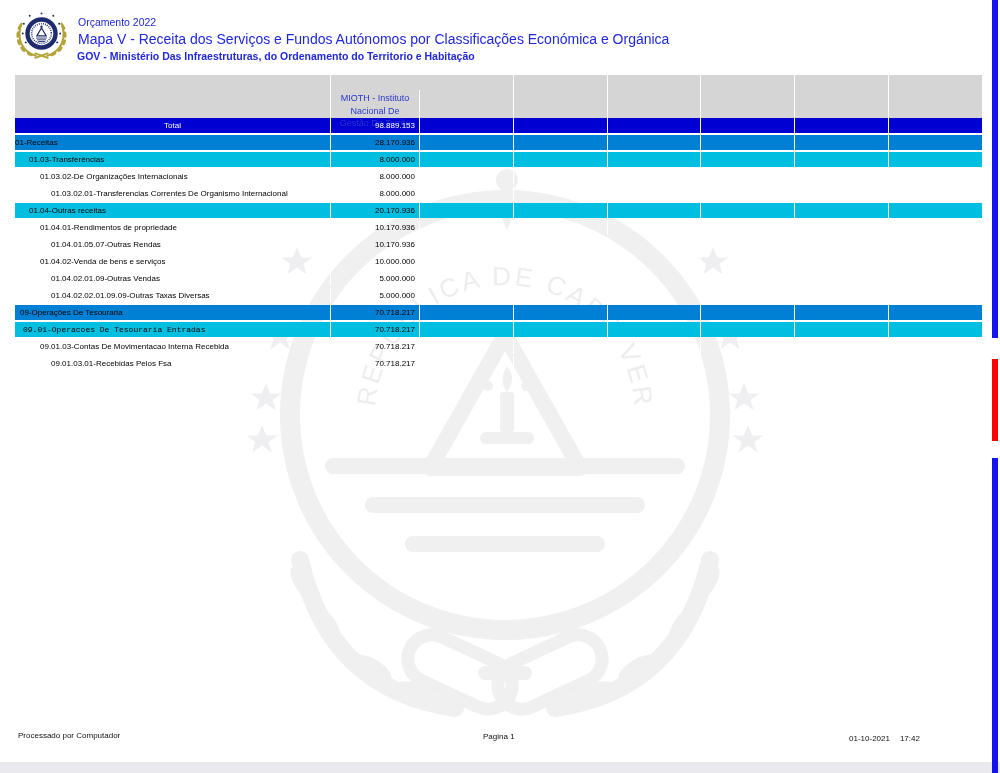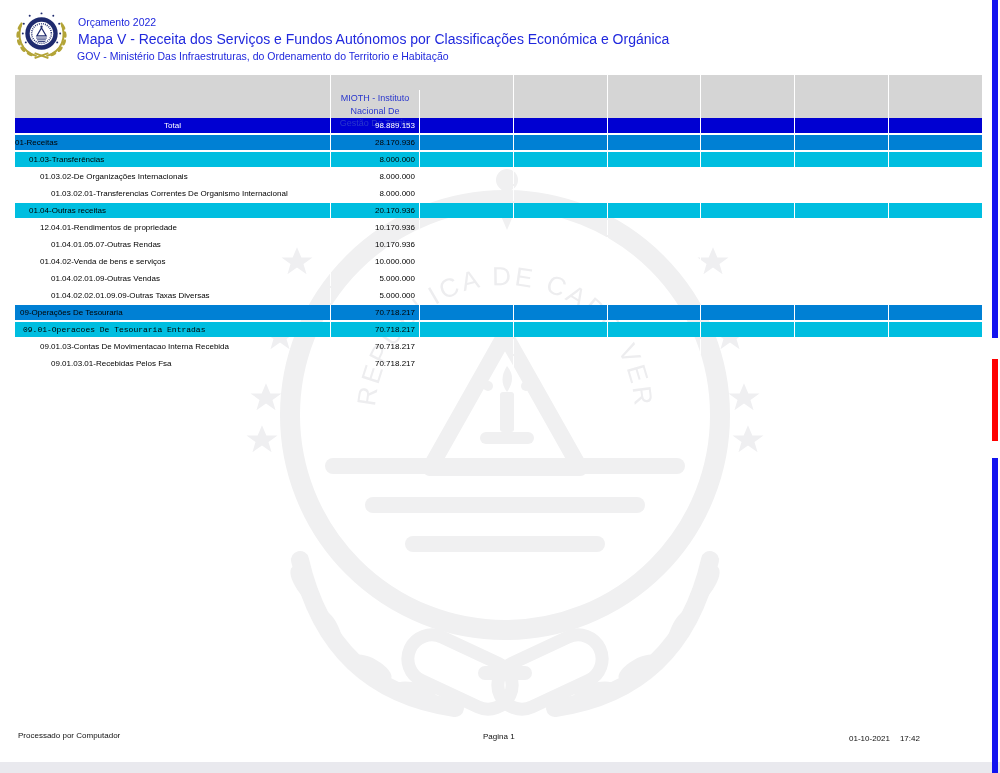--- a/index.html
+++ b/index.html
@@ -15,21 +15,21 @@
   .bottom-edge { position:absolute; left:0; top:762px; width:1000px; height:11px; background:#e9e9ee; }
   .edge-marker { position:absolute; left:992px; width:6px; }
   .edge-blue-top    { top:0;    height:338px; background:#1213ef; }
   .edge-red         { top:359px; height:82px;  background:#fe0000; }
   .edge-blue-bottom { top:458px; height:315px; background:#1213ef; }
 
   
   .logo { position:absolute; left:13px; top:9px; width:57px; height:53px; }
   .h-budget { position:absolute; left:78px; top:16px; font-size:10.5px; color:#2028dd; white-space:nowrap; }
   .h-title  { position:absolute; left:78px; top:31px; font-size:14px;   color:#2028dd; white-space:nowrap; }
-  .h-org    { position:absolute; left:77px; top:50px; font-size:10.5px; color:#2028dd; white-space:nowrap; }
+  .h-org    { position:absolute; left:77px; top:50px; font-size:10.5px; color:#2028dd; white-space:nowrap;font-weight:bold; }
 
   
   .tbl { position:absolute; left:15px; top:75px; width:968px; }
   .thead { display:flex; height:43px; background:#d5d5d5; }
   .row   { display:flex; height:15px; margin-bottom:2px; font-size:8px; line-height:15px; color:#000; }
   .cell  { box-sizing:border-box; border-right:1px solid #ffffff; height:100%; }
   .c-label { width:316px; overflow:hidden; white-space:nowrap; }
   .c-val   { width:89px;  text-align:right; padding-right:4px; }
   .c-e     { flex:1; }
   .thead .c-val {
@@ -239,21 +239,21 @@
       <div class="cell c-label" style="padding-left: 14px;">01.04-Outras receitas</div>
       <div class="cell c-val">20.170.936</div>
       <div class="cell c-e"></div>
       <div class="cell c-e"></div>
       <div class="cell c-e"></div>
       <div class="cell c-e"></div>
       <div class="cell c-e"></div>
       <div class="cell c-e"></div>
     </div>
         <div class="row t-plain">
-      <div class="cell c-label" style="padding-left: 25px;">12.04.01-Rendimentos de propriedade</div>
+      <div class="cell c-label" style="padding-left: 25px;">01.04.01-Rendimentos de propriedade</div>
       <div class="cell c-val">10.170.936</div>
       <div class="cell c-e"></div>
       <div class="cell c-e"></div>
       <div class="cell c-e"></div>
       <div class="cell c-e"></div>
       <div class="cell c-e"></div>
       <div class="cell c-e"></div>
     </div>
         <div class="row t-plain">
       <div class="cell c-label" style="padding-left: 36px;">01.04.01.05.07-Outras Rendas</div>

